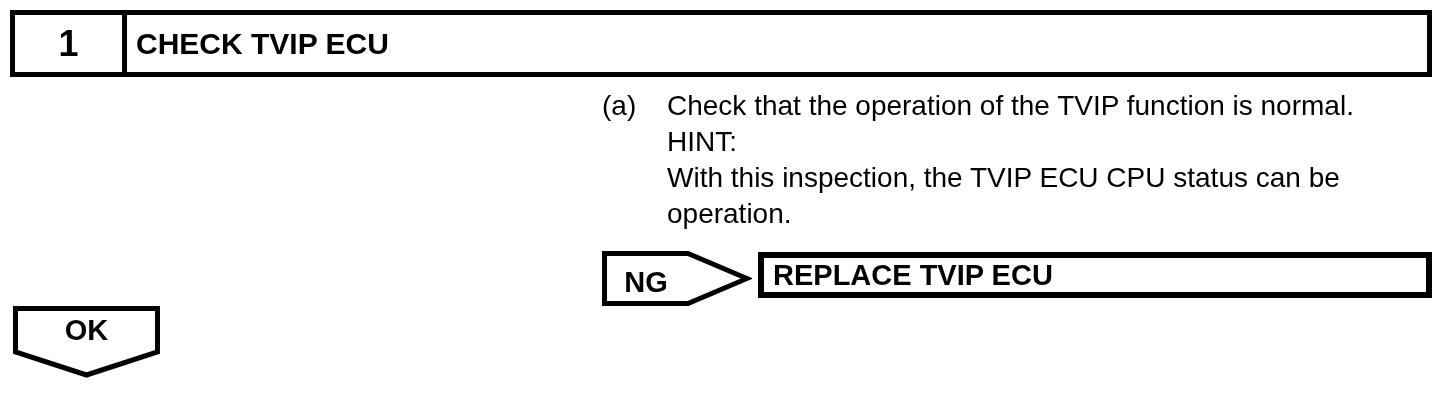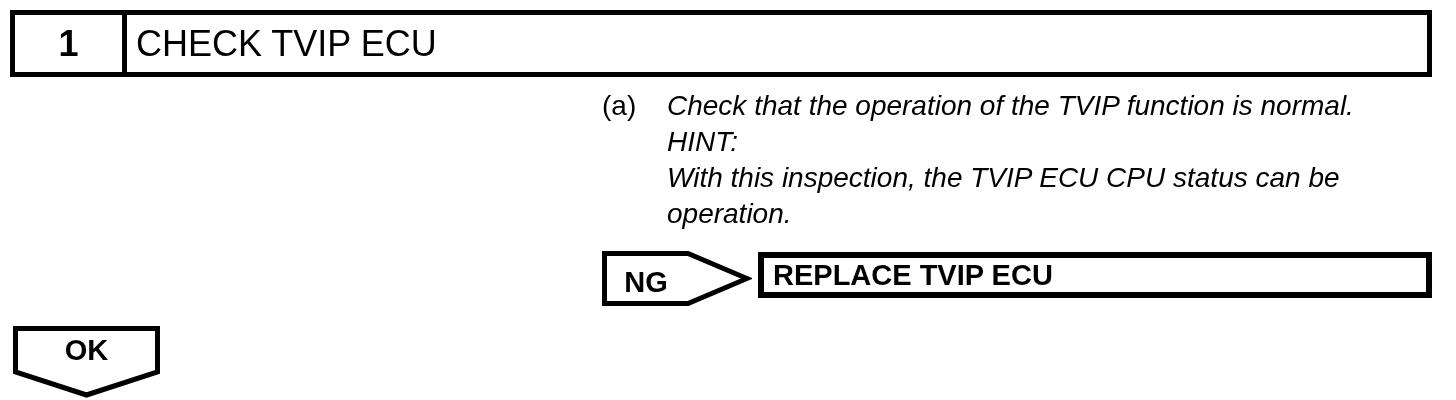--- a/index.html
+++ b/index.html
@@ -24,43 +24,42 @@
   .step-number-cell {
     width: 112px;
     border-right: 5px solid #000;
     display: flex; align-items: center; justify-content: center;
     font-size: 36px; font-weight: bold;
   }
   .step-title-cell {
     flex: 1;
     display: flex; align-items: center;
     padding-left: 9px;
-    font-size: 36px; font-weight: normal;
+    font-size: 30px; font-weight: bold;
     white-space: nowrap;
   }
 
   
   .instruction {
     left: 602px; top: 88px;
     width: 848px;
   }
   .instruction .item-label {
     position: absolute; left: 0; top: 0;
     font-size: 28px; line-height: 36px;
   }
   .instruction .lines { margin-left: 65px; }
   .instruction .line {
     font-size: 28px; line-height: 36px;
     white-space: nowrap;
-    font-style: italic;
   }
 
   
   .ng-connector { left: 602px; top: 251px; width: 150px; height: 55px; }
-  .ok-connector { left: 13px; top: 326px; width: 147px; height: 72px; }
+  .ok-connector { left: 13px; top: 306px; width: 147px; height: 72px; }
   .connector-svg { position: absolute; left: 0; top: 0; }
   .connector-label {
     position: absolute; left: 0; top: 0;
     display: flex; align-items: center; justify-content: center;
     font-weight: bold; font-size: 29px;
   }
   .ng-connector .connector-label { width: 88px; height: 63px; }
   .ok-connector .connector-label { width: 147px; height: 48px; }
 
   .action-box {

